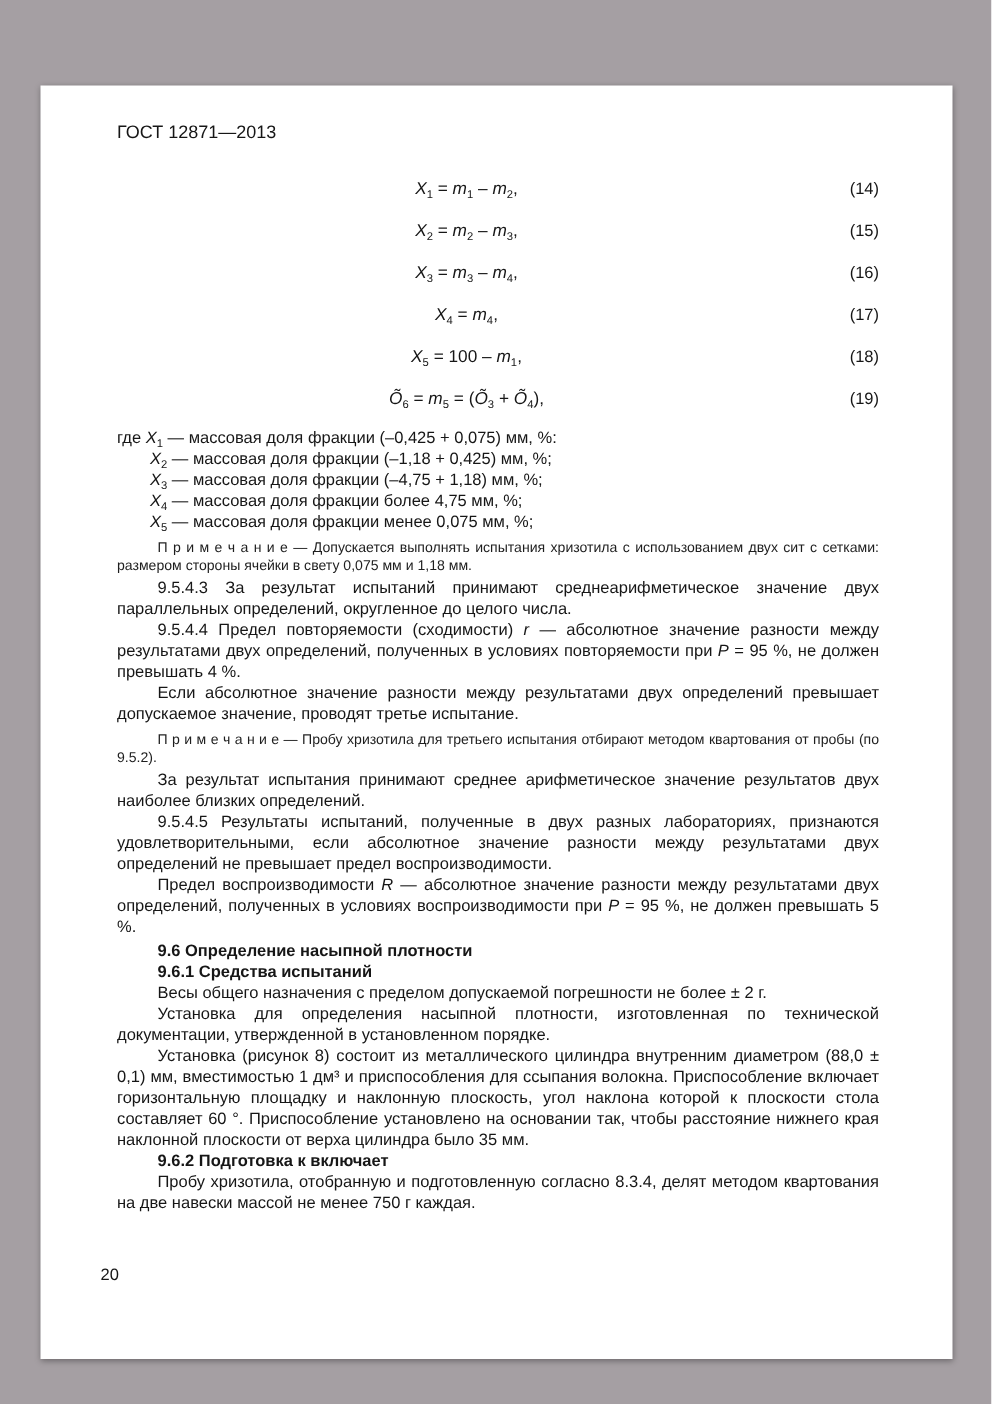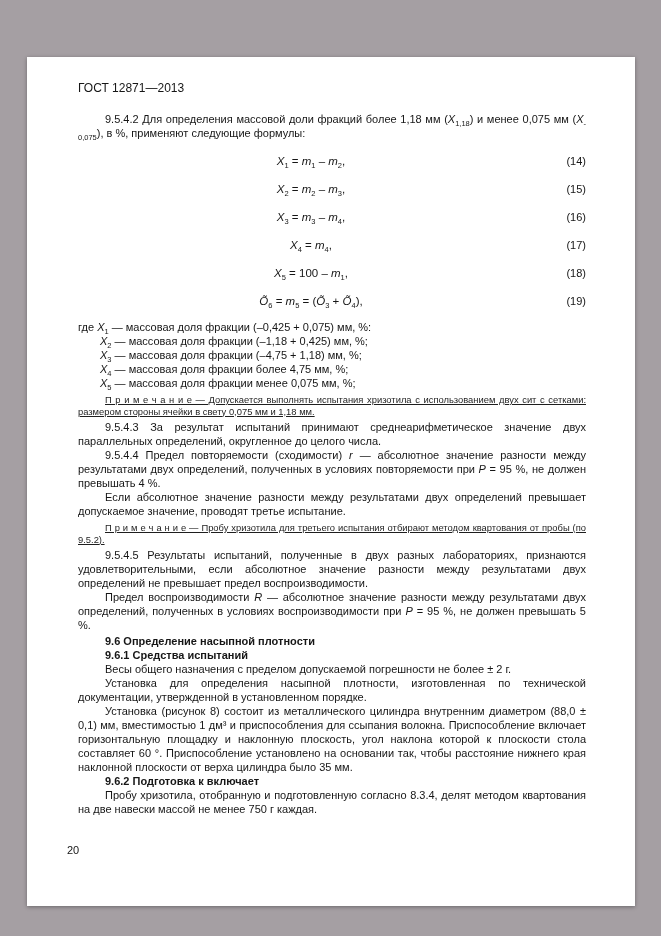--- a/index.html
+++ b/index.html
@@ -11,34 +11,33 @@
   .doc-header{font-weight:400;font-size:12px;margin:0 0 17px 0;}
   .para{margin:0;text-indent:27px;text-align:justify;}
   .gap-top{margin-top:2px;}
   .formulas{margin:7px 0 5px 0;}
   .frow{display:flex;align-items:baseline;padding:7px 0;font-size:11.5px;}
   .fexpr{flex:1;text-align:center;}
   .fnum{width:42px;text-align:right;font-size:11px;}
   .where{margin:2px 0 0 0;}
   .where p{margin:0;text-align:justify;text-indent:0;}
   .where p.cont{padding-left:22px;}
-  .note{margin:4px 0 3px 0;font-size:9.4px;line-height:11.5px;text-indent:27px;text-align:justify;color:#1e1e1e;text-decoration:underline;}
+  .note{margin:4px 0 3px 0;font-size:9.4px;line-height:11.5px;text-indent:27px;text-align:justify;color:#1e1e1e;}
   .hb{font-weight:700;}
   sub{font-size:7.5px;line-height:0;}
   .pagenum{position:absolute;left:40px;bottom:49px;font-size:11px;}
 </style>
 </head>
 <body>
 
 <div class="frame">
   <div class="page">
 
     <div class="doc-header">ГОСТ 12871—2013</div>
 
-    <p class="para">9.5.4.2 Для определения массовой доли фракций более 1,18 мм (<i>X</i><sub>1,18</sub>) и менее 0,075 мм (<i>X</i><sub>-0,075</sub>), в %, применяют следующие формулы:</p>
 
     <div class="formulas">
       <div class="frow">
         <span class="fexpr"><i>X</i><sub>1</sub> = <i>m</i><sub>1</sub> – <i>m</i><sub>2</sub>,</span>
         <span class="fnum">(14)</span>
       </div>
       <div class="frow">
         <span class="fexpr"><i>X</i><sub>2</sub> = <i>m</i><sub>2</sub> – <i>m</i><sub>3</sub>,</span>
         <span class="fnum">(15)</span>
       </div>
@@ -69,20 +68,21 @@
     </div>
 
     <p class="note">П р и м е ч а н и е — Допускается выполнять испытания хризотила с использованием двух сит с сетками: размером стороны ячейки в свету 0,075 мм и 1,18 мм.</p>
 
     <p class="para">9.5.4.3 За результат испытаний принимают среднеарифметическое значение двух параллельных определений, округленное до целого числа.</p>
     <p class="para">9.5.4.4 Предел повторяемости (сходимости) <i>r</i> — абсолютное значение разности между результатами двух определений, полученных в условиях повторяемости при <i>P</i> = 95 %, не должен превышать 4 %.</p>
     <p class="para">Если абсолютное значение разности между результатами двух определений превышает допускаемое значение, проводят третье испытание.</p>
 
     <p class="note">П р и м е ч а н и е — Пробу хризотила для третьего испытания отбирают методом квартования от пробы (по 9.5.2).</p>
 
+    <p class="para">За результат испытания принимают среднее арифметическое значение результатов двух наиболее близких определений.</p>
     <p class="para">9.5.4.5 Результаты испытаний, полученные в двух разных лабораториях, признаются удовлетворительными, если абсолютное значение разности между результатами двух определений не превышает предел воспроизводимости.</p>
     <p class="para">Предел воспроизводимости <i>R</i> — абсолютное значение разности между результатами двух определений, полученных в условиях воспроизводимости при <i>P</i> = 95 %, не должен превышать 5 %.</p>
 
     <p class="para hb gap-top">9.6 Определение насыпной плотности</p>
     <p class="para hb">9.6.1 Средства испытаний</p>
 
     <p class="para">Весы общего назначения с пределом допускаемой погрешности не более ± 2 г.</p>
     <p class="para">Установка для определения насыпной плотности, изготовленная по технической документации, утвержденной в установленном порядке.</p>
     <p class="para">Установка (рисунок 8) состоит из металлического цилиндра внутренним диаметром (88,0 ± 0,1) мм, вместимостью 1 дм³ и приспособления для ссыпания волокна. Приспособление включает горизонтальную площадку и наклонную плоскость, угол наклона которой к плоскости стола составляет 60 °. Приспособление установлено на основании так, чтобы расстояние нижнего края наклонной плоскости от верха цилиндра было 35 мм.</p>
 

